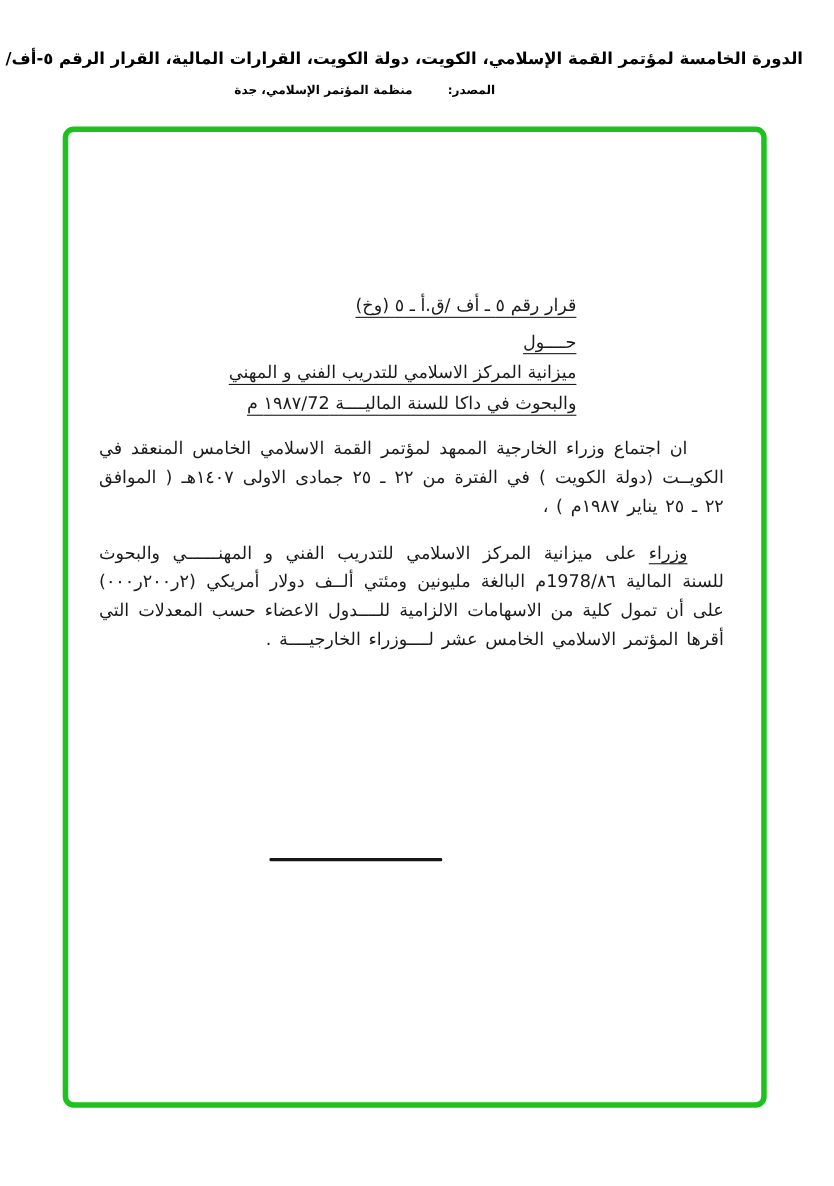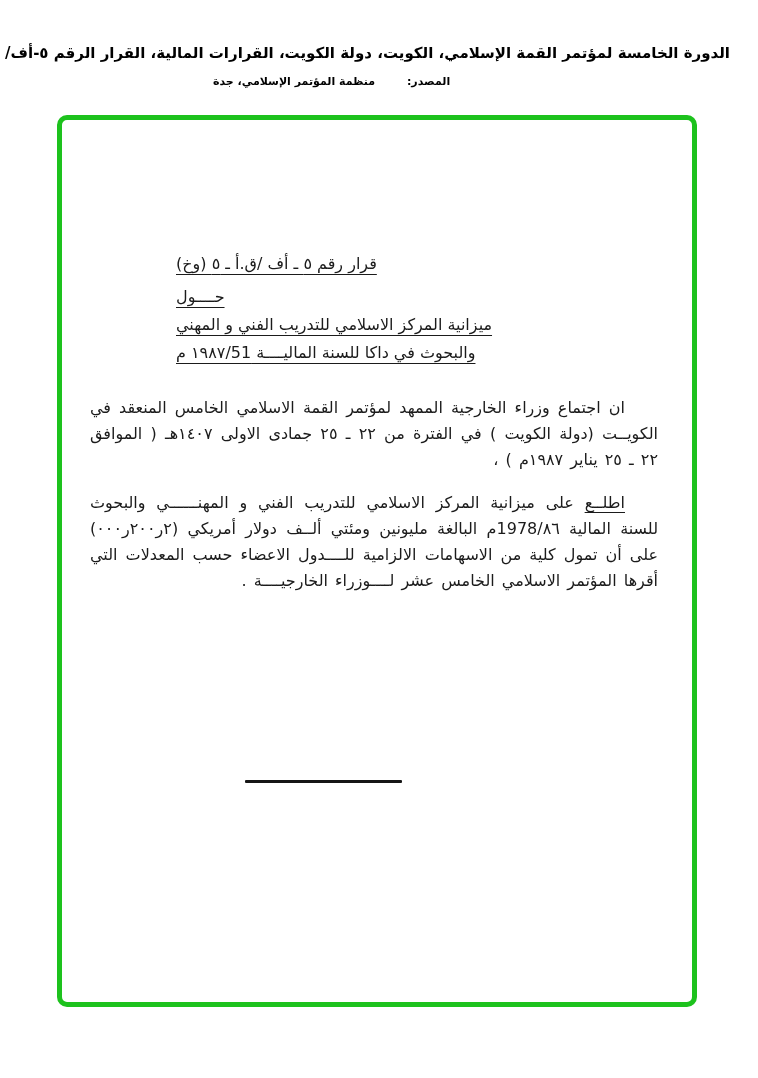--- a/index.html
+++ b/index.html
@@ -50,25 +50,25 @@
     width: 630px;
     height: 882px;
     border: 5px solid #1DC21D;
     border-radius: 10px;
     background: #ffffff;
     overflow: hidden;
   }
   
   .title-block {
     position: absolute;
-    top: 130px;
+    top: 144px;
     right: 168px;
     width: 348px;
     direction: rtl;
-    text-align: left;
+    text-align: right;
     font-size: 16px;
     line-height: 28px;
     color: #1b1b1b;
   }
   .t-line {
     text-decoration: underline;
     text-underline-offset: 5px;
     text-decoration-thickness: 1px;
   }
   .t-line.first { margin-bottom: 5px; }
@@ -116,29 +116,29 @@
     <span class="src-label">المصدر:</span>
     <span class="src-value">منظمة المؤتمر الإسلامي، جدة</span>
   </div>
 
   <div class="frame">
 
     <div class="title-block">
       <div class="t-line first">قرار رقم ٥ ـ أف /ق.أ ـ ٥ (وخ)</div>
       <div class="t-line">حــــول</div>
       <div class="t-line">ميزانية المركز الاسلامي للتدريب الفني و المهني</div>
-      <div class="t-line">والبحوث في داكا للسنة الماليــــة ١٩٨٧/51 م</div>
+      <div class="t-line">والبحوث في داكا للسنة الماليــــة ١٩٨٧/72 م</div>
     </div>
 
     <div class="body-text">
       <p class="para">
         <span class="lead"></span><span>ان اجتماع وزراء الخارجية الممهد لمؤتمر القمة الاسلامي الخامس المنعقد في الكويــت (دولة الكويت ) في الفترة من ٢٢ ـ ٢٥ جمادى الاولى ١٤٠٧هـ ( الموافق ٢٢ ـ ٢٥ يناير ١٩٨٧م ) ،</span>
       </p>
       <p class="para">
-        <span class="lead">اطلــع</span><span> على ميزانية المركز الاسلامي للتدريب الفني و المهنــــــي والبحوث للسنة المالية 1978/٨٦م البالغة مليونين ومئتي ألــف دولار أمريكي (٢ر٢٠٠ر٠٠٠) على أن تمول كلية من الاسهامات الالزامية للــــدول الاعضاء حسب المعدلات التي أقرها المؤتمر الاسلامي الخامس عشر لــــوزراء الخارجيــــة .</span>
+        <span class="lead">وزراء</span><span> على ميزانية المركز الاسلامي للتدريب الفني و المهنــــــي والبحوث للسنة المالية 1978/٨٦م البالغة مليونين ومئتي ألــف دولار أمريكي (٢ر٢٠٠ر٠٠٠) على أن تمول كلية من الاسهامات الالزامية للــــدول الاعضاء حسب المعدلات التي أقرها المؤتمر الاسلامي الخامس عشر لــــوزراء الخارجيــــة .</span>
       </p>
     </div>
 
     <div class="closing-rule"></div>
 
   </div>
 
 </div>
 
 </body></html>

